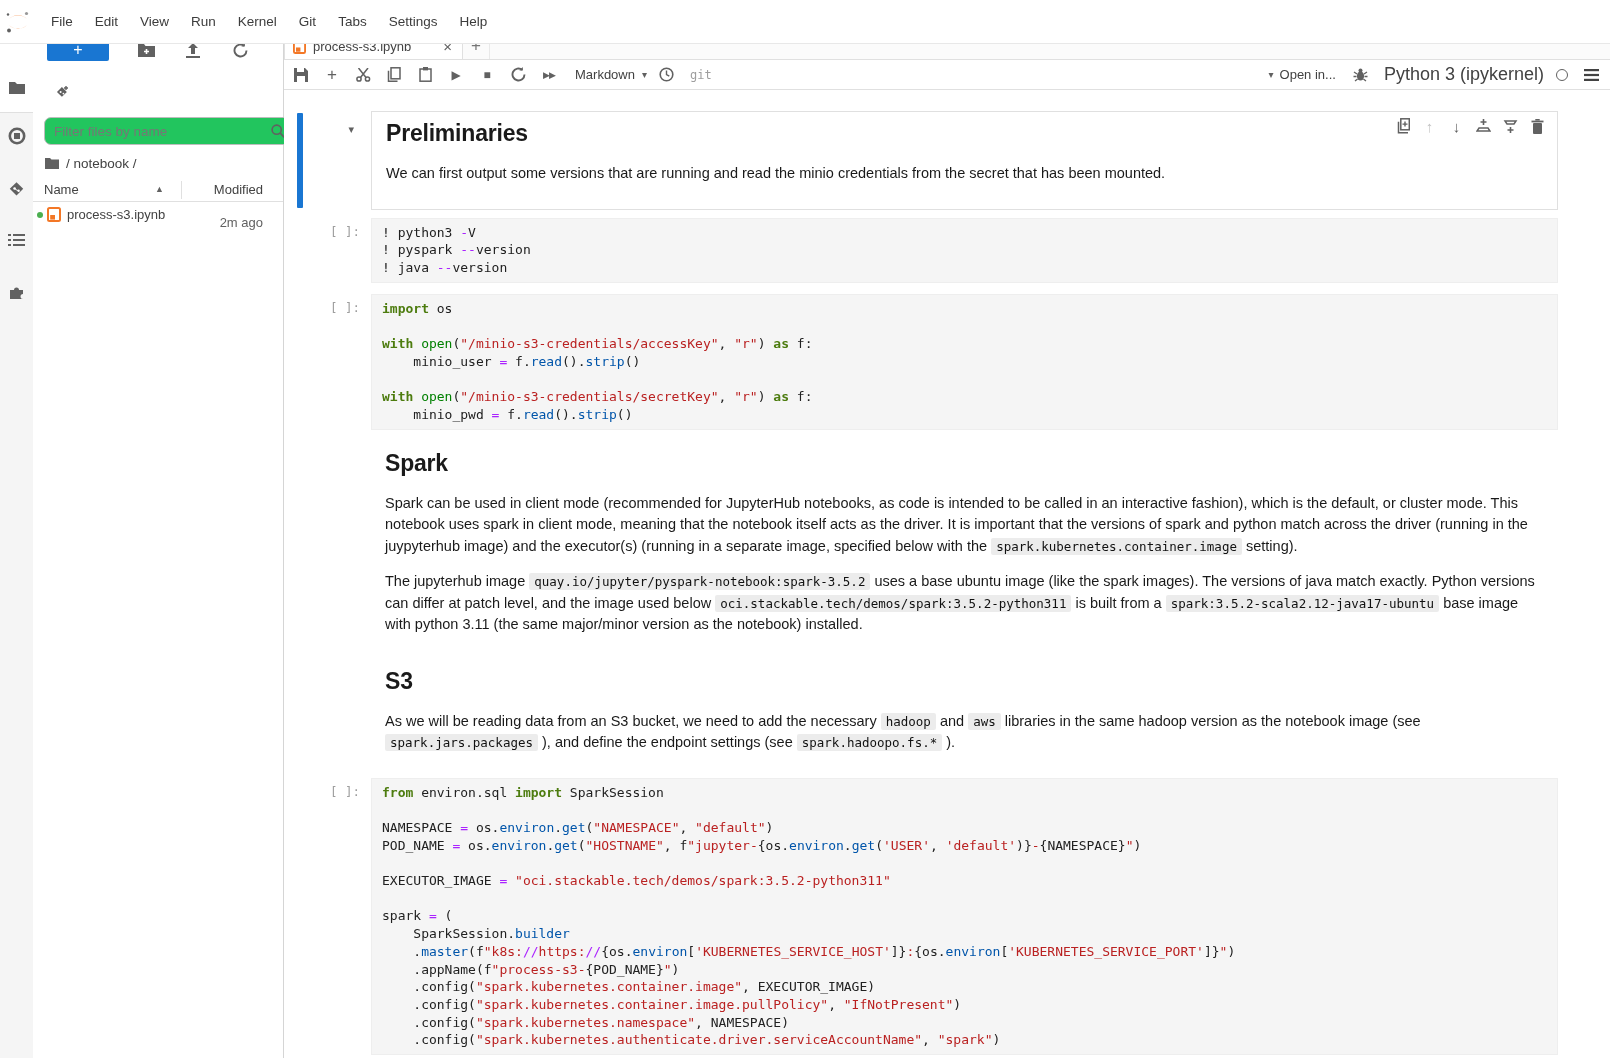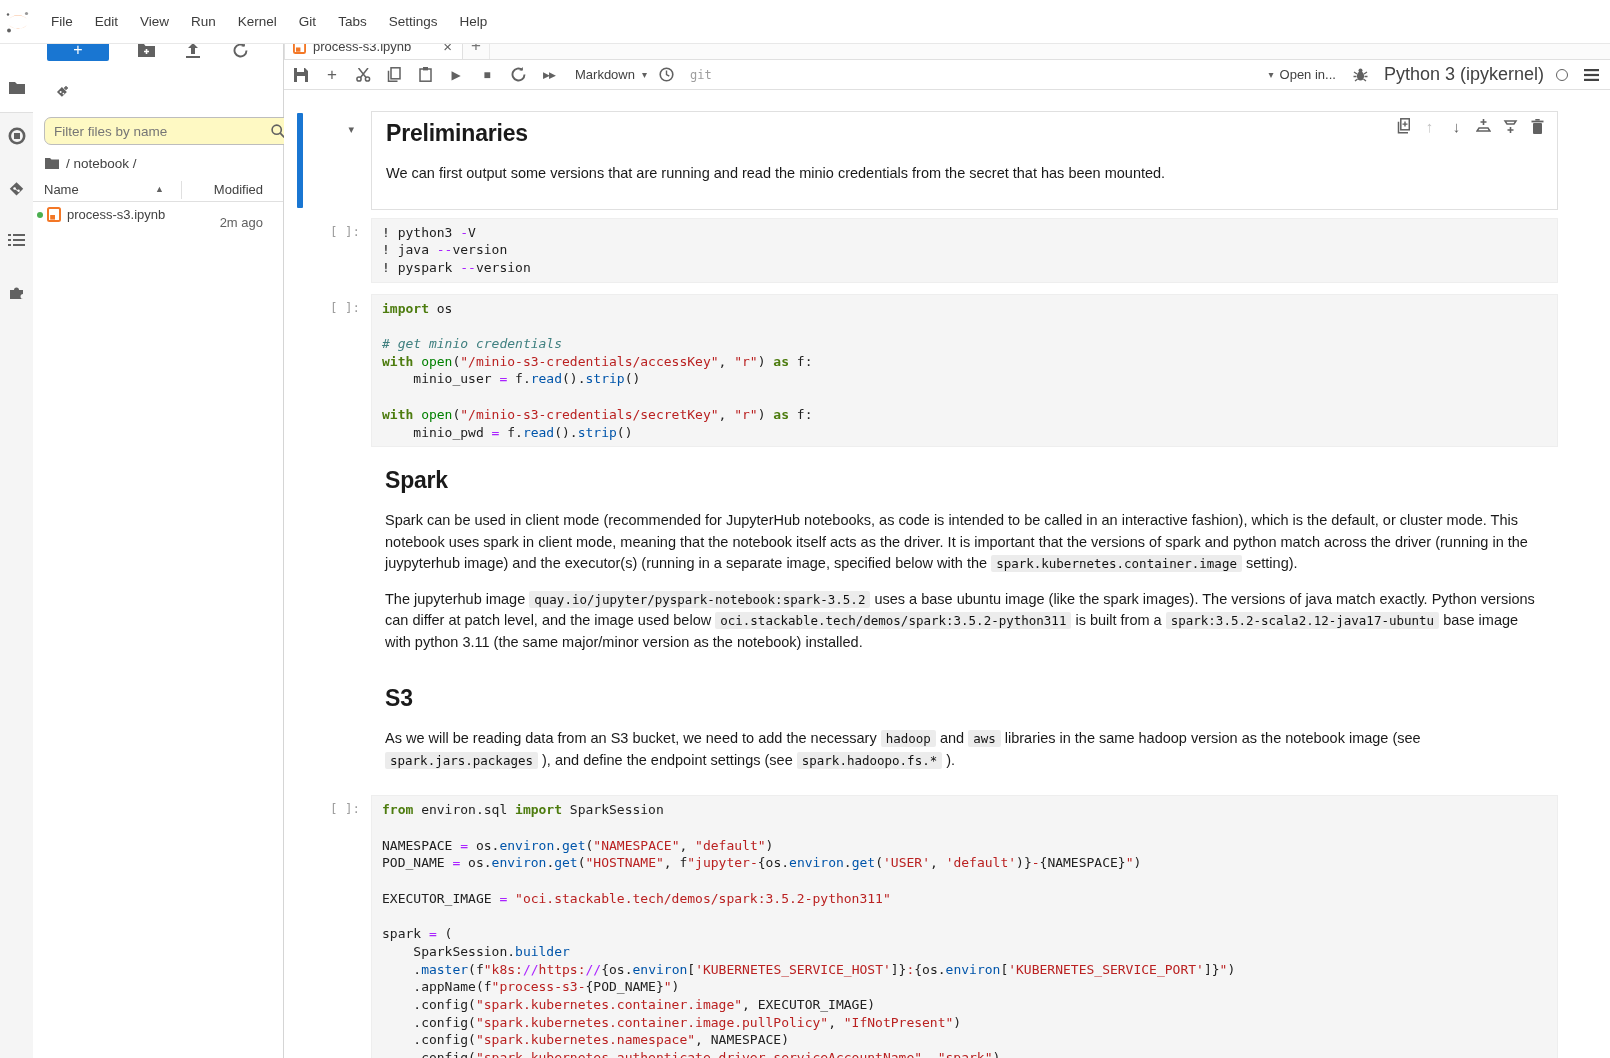--- a/index.html
+++ b/index.html
@@ -20,21 +20,21 @@
   .act-icon svg { display:block; }
 
   
   #filebrowser { position:absolute; left:33px; top:29px; width:251px; bottom:0; background:#fff;
     border-right:1px solid #d5d5d5; }
   #fb-toolbar { position:absolute; left:0; top:8px; width:100%; height:26px; display:flex; align-items:center; }
   #new-launcher-button { width:62px; height:22px; margin-left:14px; background:#1976d2; border:none; border-radius:2px;
     color:#fff; font-size:16px; line-height:20px; cursor:pointer; }
   .fb-tool { width:20px; height:20px; margin-left:27px; display:flex; align-items:center; justify-content:center; }
   #fb-gitrow { position:absolute; left:22px; top:52px; height:22px; display:flex; align-items:center; }
-  #filter-box { position:absolute; left:11px; top:88px; width:250px; height:28px; background:#fef9c3;
+  #filter-box { position:absolute; left:11px; top:88px; width:250px; height:28px; background:#22c55e;
     border:1px solid #bdbdbd; border-radius:7px; display:flex; align-items:center; }
   #filter-input { flex:1; border:none; outline:none; background:transparent; font-size:13.5px; color:#424242;
     padding:0 4px 0 9px; font-family:"Liberation Sans",sans-serif; }
   #filter-input::placeholder { color:#767676; }
   #filter-box svg { margin-right:8px; }
   #breadcrumb { position:absolute; left:12px; top:124px; height:20px; display:flex; align-items:center; font-size:13.5px; color:#424242; }
   #breadcrumb .crumb { margin-left:7px; }
   #fb-header { position:absolute; left:0; top:150px; width:250px; height:23px; border-bottom:1px solid #e0e0e0; font-size:13px; color:#424242; }
   #fb-header .col-name { position:absolute; left:11px; top:3px; }
   #fb-header .sort-arrow { position:absolute; left:122px; top:5px; font-size:9px; color:#616161; }
@@ -357,32 +357,31 @@
     </div>
   </div>
 </div>
         </div>
         <div class="cell m-code1 code">
           <div class="gutter">
             <div class="prompt">[ ]:</div>
           </div>
           <div class="cell-content">
             <div class="code-line"><span class="tk-t">! python3 </span><span class="tk-o">-</span><span class="tk-t">V</span></div>
+            <div class="code-line"><span class="tk-t">! pyspark </span><span class="tk-o">--</span><span class="tk-t">version</span></div>
             <div class="code-line"><span class="tk-t">! java </span><span class="tk-o">--</span><span class="tk-t">version</span></div>
-            <div class="code-line"><span class="tk-t">! pyspark </span><span class="tk-o">--</span><span class="tk-t">version</span></div>
           </div>
         </div>
         <div class="cell m-code2 code">
           <div class="gutter">
             <div class="prompt">[ ]:</div>
           </div>
           <div class="cell-content">
             <div class="code-line"><span class="tk-k">import</span><span class="tk-t"> os</span></div>
             <div class="code-line">&nbsp;</div>
-            <div class="code-line"><span class="tk-c"># get minio credentials</span></div>
             <div class="code-line"><span class="tk-k">with</span><span class="tk-t"> </span><span class="tk-b">open</span><span class="tk-t">(</span><span class="tk-s">"/minio-s3-credentials/accessKey"</span><span class="tk-t">, </span><span class="tk-s">"r"</span><span class="tk-t">) </span><span class="tk-k">as</span><span class="tk-t"> f:</span></div>
             <div class="code-line"><span class="tk-t">    minio_user </span><span class="tk-o">=</span><span class="tk-t"> f.</span><span class="tk-p">read</span><span class="tk-t">().</span><span class="tk-p">strip</span><span class="tk-t">()</span></div>
             <div class="code-line">&nbsp;</div>
             <div class="code-line"><span class="tk-k">with</span><span class="tk-t"> </span><span class="tk-b">open</span><span class="tk-t">(</span><span class="tk-s">"/minio-s3-credentials/secretKey"</span><span class="tk-t">, </span><span class="tk-s">"r"</span><span class="tk-t">) </span><span class="tk-k">as</span><span class="tk-t"> f:</span></div>
             <div class="code-line"><span class="tk-t">    minio_pwd </span><span class="tk-o">=</span><span class="tk-t"> f.</span><span class="tk-p">read</span><span class="tk-t">().</span><span class="tk-p">strip</span><span class="tk-t">()</span></div>
           </div>
         </div>
         <div class="cell m-md md-plain">
           <div class="gutter"></div>
           <div class="cell-content">

